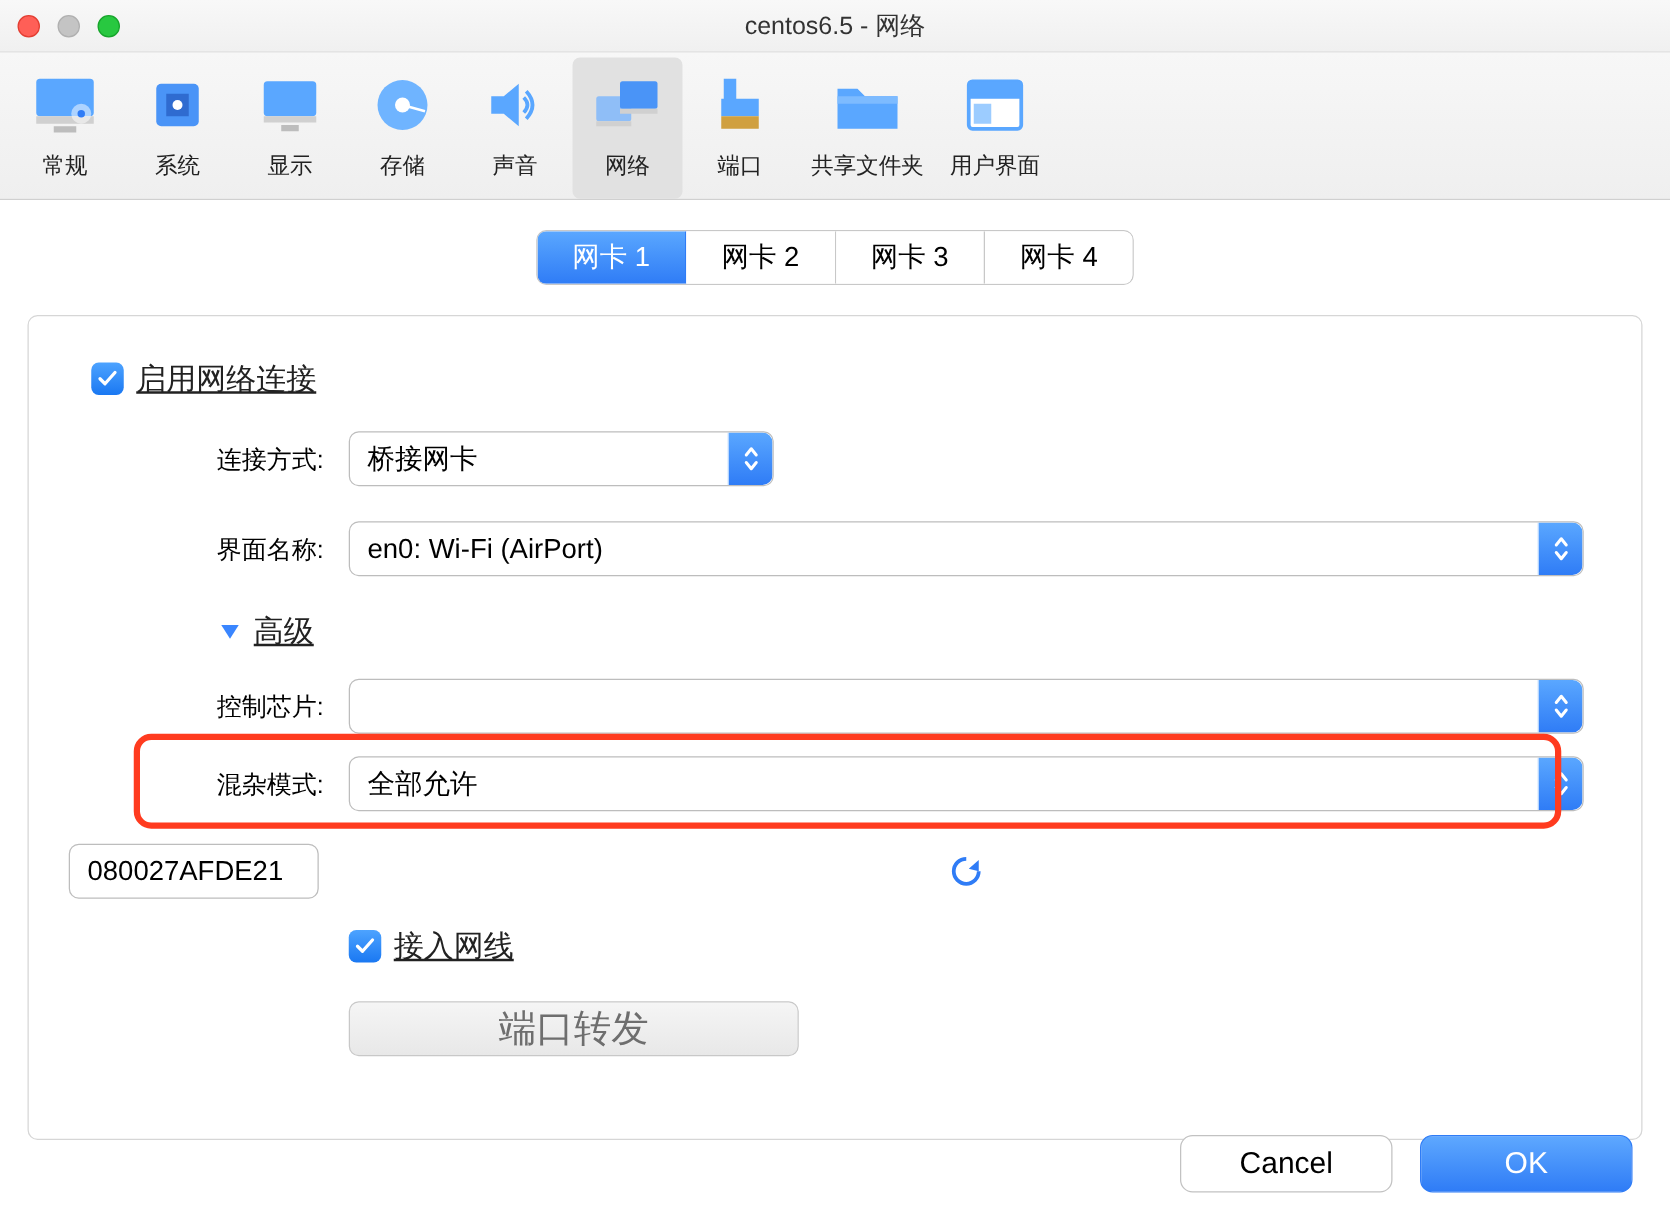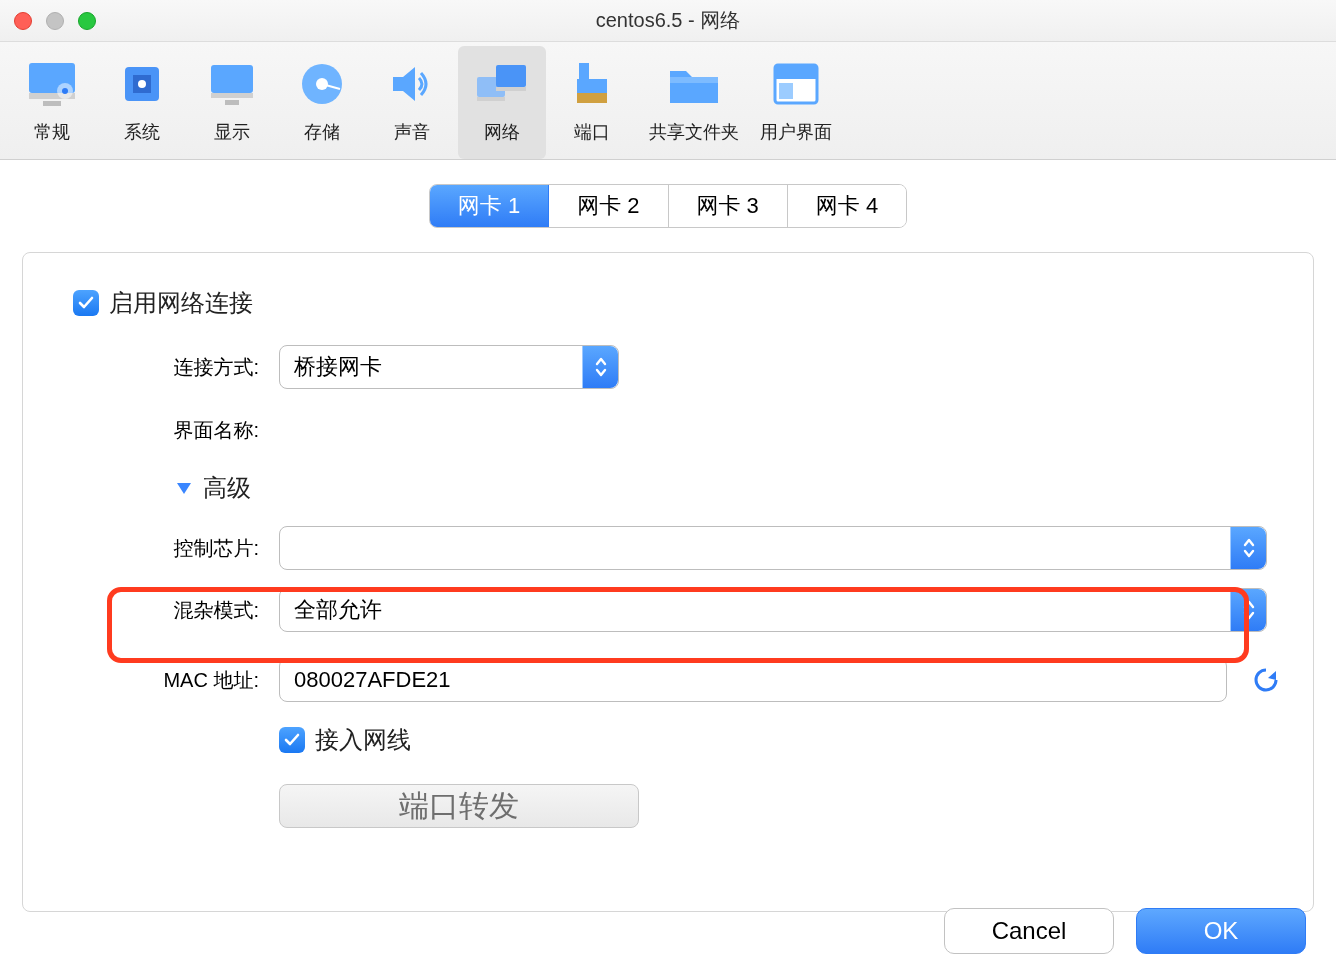--- a/index.html
+++ b/index.html
@@ -83,21 +83,21 @@
       height: 660px;
       position: relative;
     }
     .check-row { display: flex; align-items: center; gap: 10px; margin-bottom: 26px; }
     .check-ui {
       width: 26px; height: 26px; border-radius: 6px;
       background: linear-gradient(#4da3ff,#1a78f2);
       display: flex; align-items: center; justify-content: center;
     }
     .check-ui svg { display: block; }
-    .check-label { font-size: 24px; color:#222; }
+    .check-label { font-size: 24px; color:#222;text-decoration:underline; }
     .form-row {
       display: grid;
       grid-template-columns: 210px 1fr auto;
       align-items: center;
       gap: 14px;
       margin: 10px 0 28px 0;
     }
     .form-row.tight { margin-bottom: 18px; }
     .row-label { font-size: 20px; text-align: right; padding-right: 6px; }
     .select-ui {
@@ -290,20 +290,28 @@
               <path d="M3 8 L7 3 L11 8 M3 14 L7 19 L11 14" stroke="#fff" stroke-width="2.4" fill="none" stroke-linecap="round" stroke-linejoin="round"></path>
             </svg>
         </span>
       </div>
     </div>
     <span></span>
   </div>
 
   <div class="form-row">
     <span class="row-label">界面名称:</span>
+    <div class="select-ui">
+      <span>en0: Wi-Fi (AirPort)</span>
+      <span class="chev">
+        <svg width="14" height="22" viewBox="0 0 14 22">
+            <path d="M3 8 L7 3 L11 8 M3 14 L7 19 L11 14" stroke="#fff" stroke-width="2.4" fill="none" stroke-linecap="round" stroke-linejoin="round"></path>
+          </svg>
+      </span>
+    </div>
     <span></span>
   </div>
 
   <div class="disclose">
     <svg width="18" height="18" viewBox="0 0 18 18">
         <path d="M2 4 L16 4 L9 15 Z" fill="#3a86ff"></path>
       </svg>
     <span class="check-label">高级</span>
   </div>
 
@@ -328,21 +336,20 @@
             <path d="M3 8 L7 3 L11 8 M3 14 L7 19 L11 14" stroke="#fff" stroke-width="2.4" fill="none" stroke-linecap="round" stroke-linejoin="round"></path>
           </svg>
       </span>
     </div>
     <span></span>
   </div>
 
   <div class="highlight-box"></div>
 
   <div class="form-row" style="margin-top:26px;">
-    <span class="row-label">MAC 地址:</span>
     <div class="input-ui" style="margin-right:10px;">
       <span>080027AFDE21</span>
     </div>
     <span class="refresh-icon">
       <svg width="30" height="30" viewBox="0 0 30 30">
         <path d="M15 5 A10 10 0 1 0 25 15" stroke="#2f7cf6" stroke-width="3" fill="none"></path>
         <path d="M25 6 L25 15 L17 13 Z" fill="#2f7cf6"></path>
       </svg>
     </span>
   </div>

